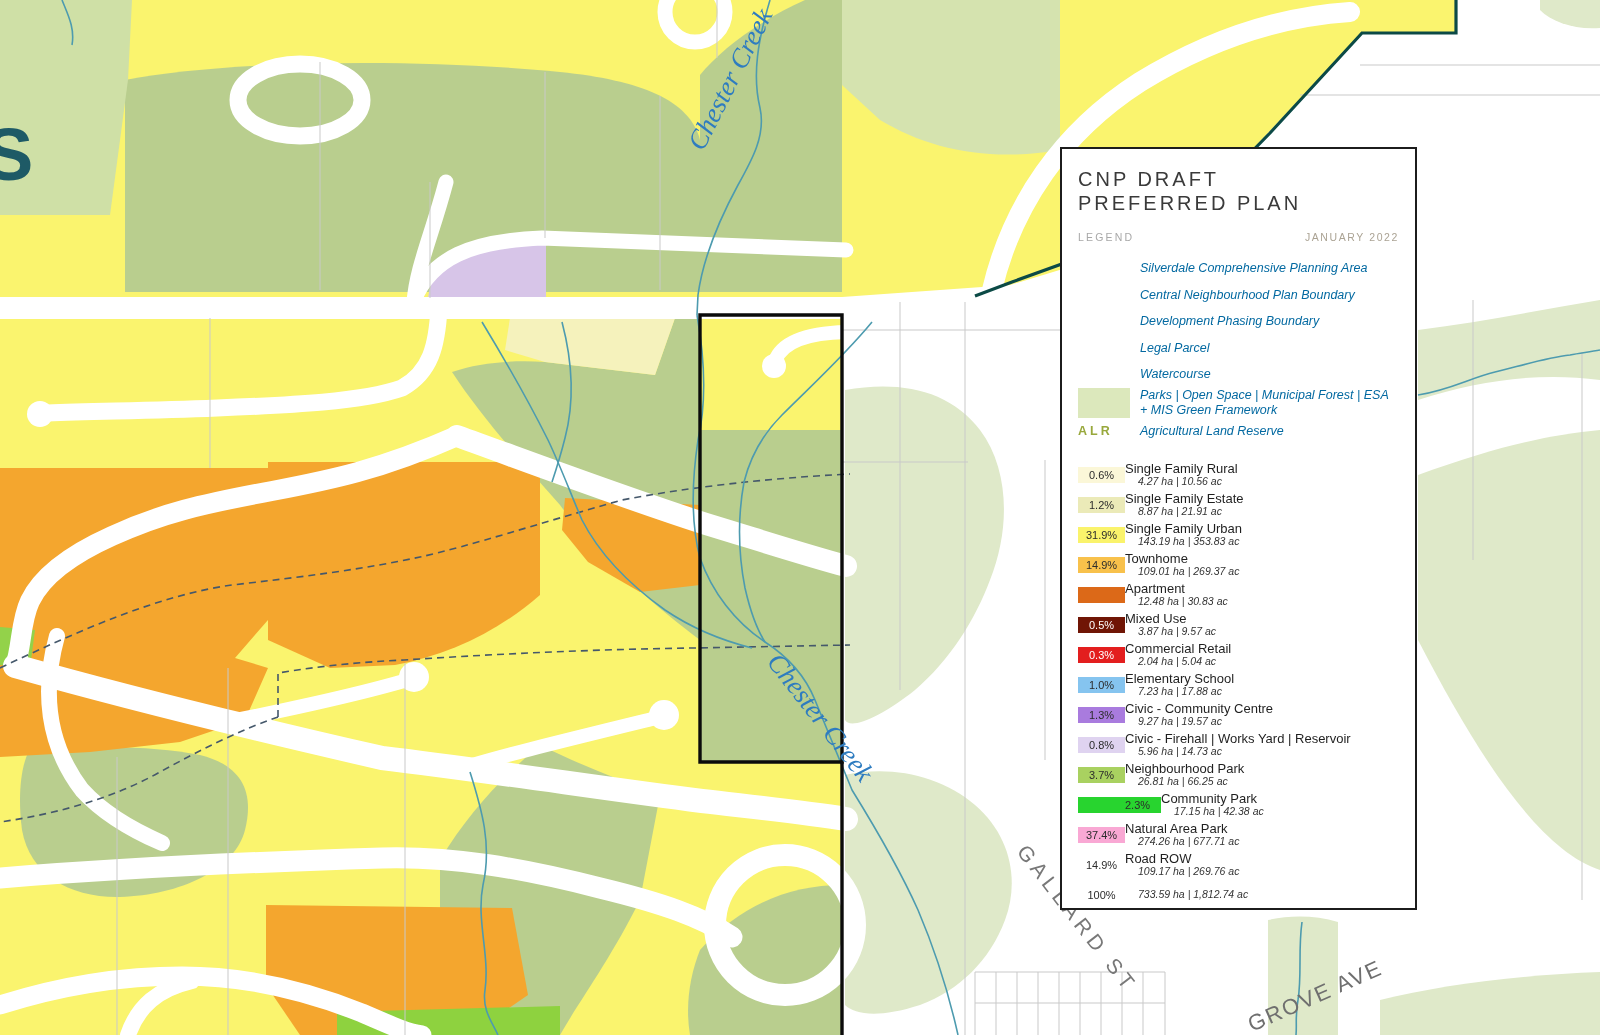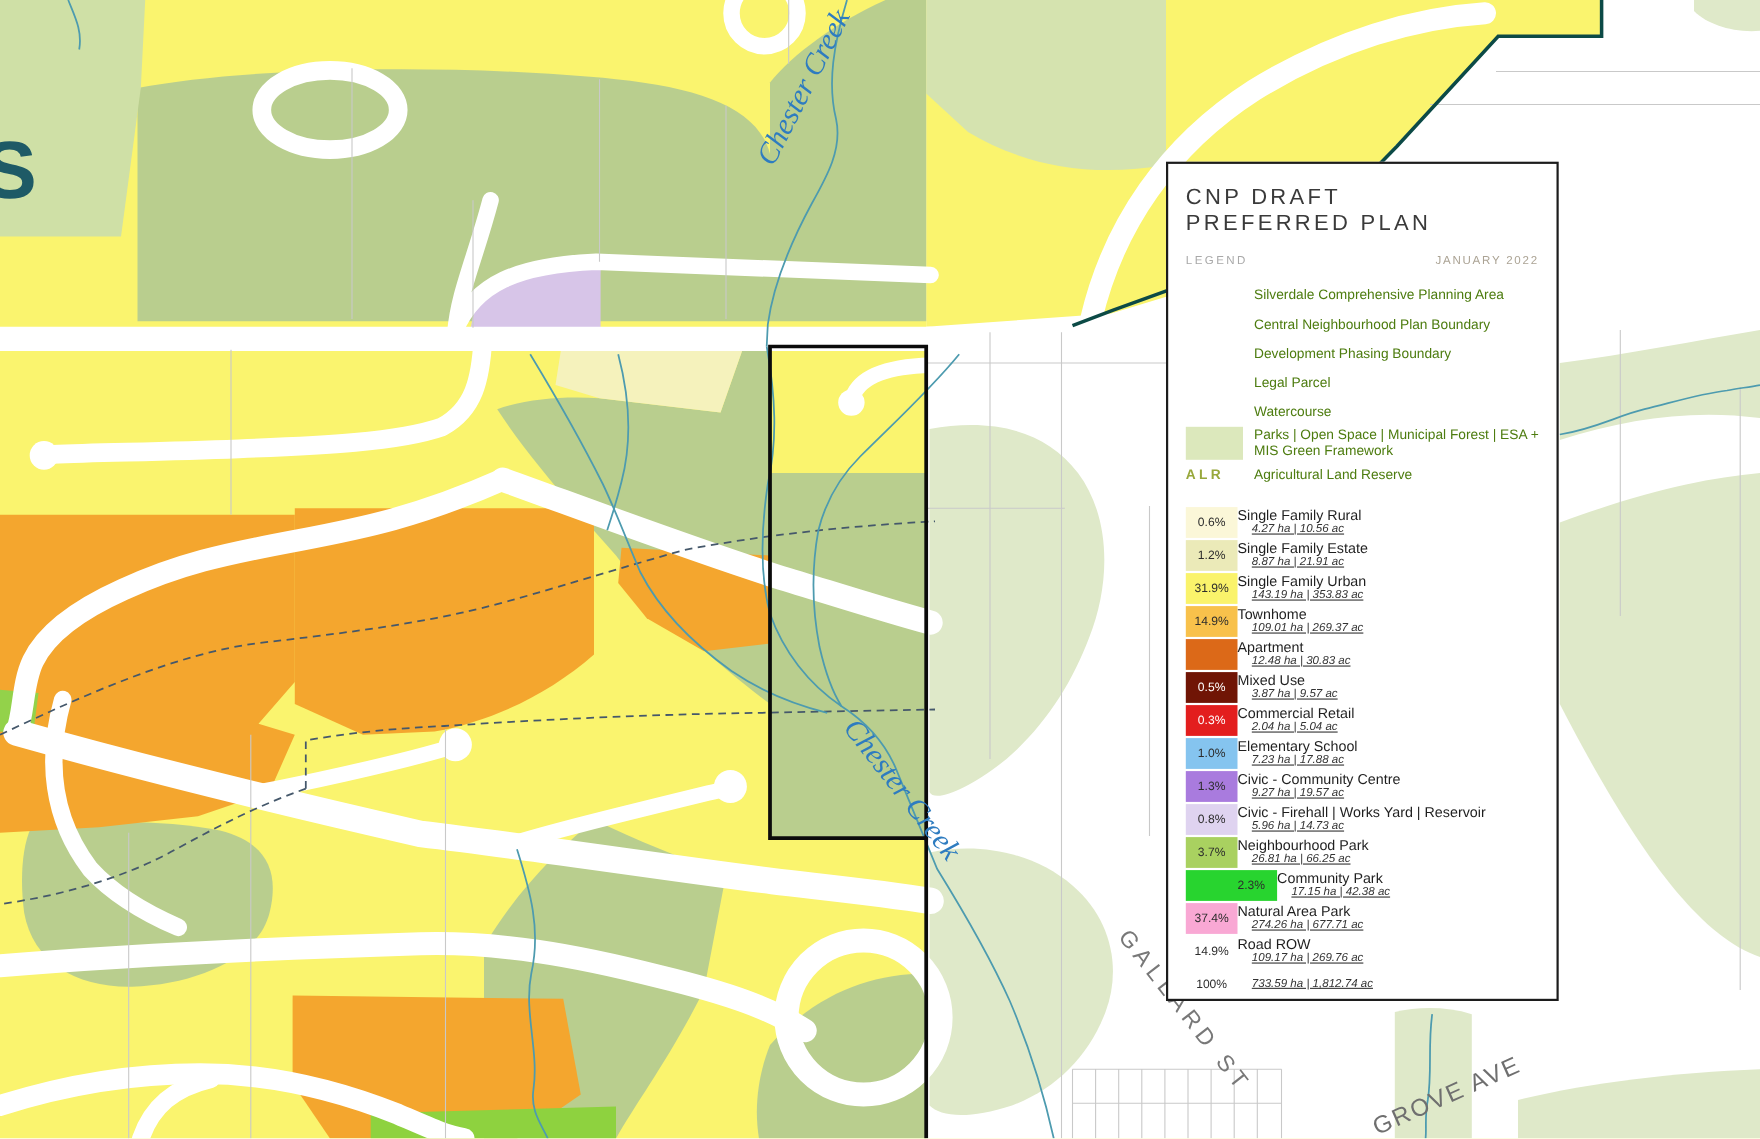--- a/index.html
+++ b/index.html
@@ -12,31 +12,31 @@
     background:#fff;border:2px solid #1c1c1c;box-sizing:border-box;
     padding:18px 16px 10px 16px;overflow:hidden;
   }
   .lg-title{font-size:20px;letter-spacing:3px;color:#3a3a3a;line-height:1.2;font-weight:400;}
   .lg-subrow{display:flex;justify-content:space-between;margin-top:16px;}
   .lg-legend-word{font-size:10.5px;letter-spacing:2.2px;color:#a8a8a8;}
   .lg-date{font-size:10.5px;letter-spacing:1.6px;color:#aba394;}
   .lg-boundaries{margin-top:12px;}
   .lg-brow{display:flex;align-items:center;min-height:26.5px;}
   .lg-bsym{width:62px;flex:0 0 62px;display:flex;align-items:center;}
-  .lg-blabel{font-size:12.5px;color:#4d7c0f;line-height:1.15;}
+  .lg-blabel{font-size:12.5px;color:#0369a1;line-height:1.15;font-style:italic;}
   .lg-parks-swatch{width:52px;height:30px;}
   .lg-alr{font-size:12.5px;font-weight:bold;letter-spacing:3px;}
   .lg-classes{margin-top:16px;}
   .lg-crow{display:flex;align-items:center;min-height:30px;}
-  .lg-cswatch{width:47px;height:28px;flex:0 0 47px;display:flex;align-items:center;justify-content:center;
+  .lg-cswatch{width:47px;height:16px;flex:0 0 47px;display:flex;align-items:center;justify-content:center;
               font-size:11px;color:#2c2c2c;}
   .lg-cswatch.light{color:#fff;}
   .lg-ctext{}
   .lg-cname{font-size:13px;color:#1f1f1f;line-height:1.05;}
-  .lg-carea{font-size:10.5px;font-style:italic;color:#333;padding-left:13px;line-height:1.1;text-decoration:underline;}
+  .lg-carea{font-size:10.5px;font-style:italic;color:#333;padding-left:13px;line-height:1.1;}
 </style>
 </head>
 <body>
 
 <div id="stage">
 
 <svg id="map-svg" width="1600" height="1035" viewBox="0 0 1600 1035" xmlns="http://www.w3.org/2000/svg">
 
   <g>
 

